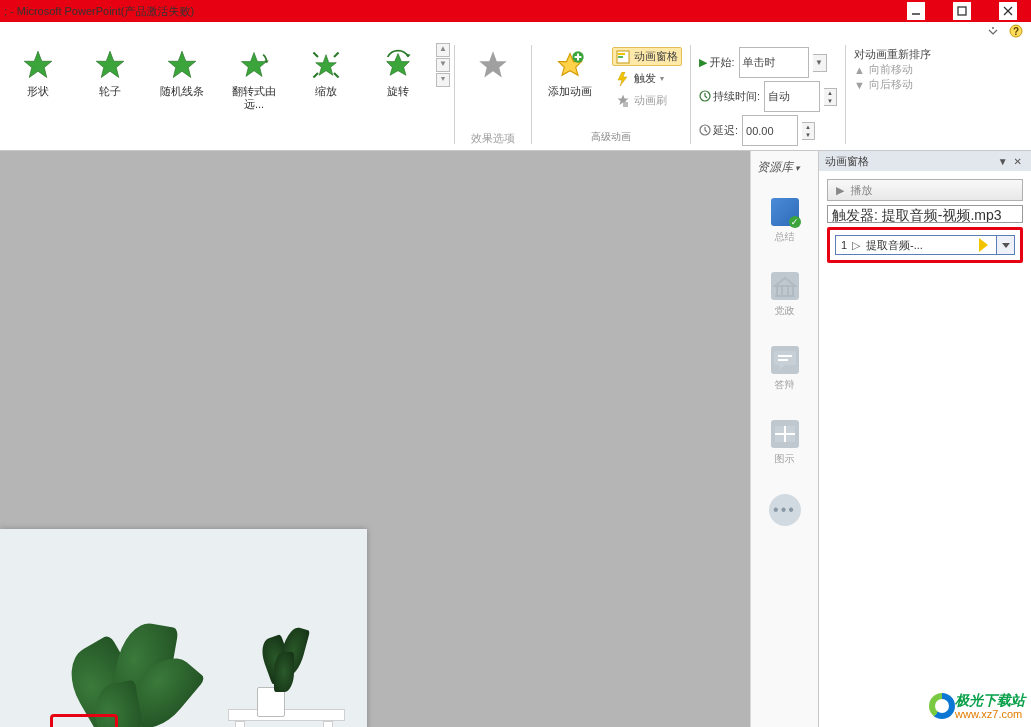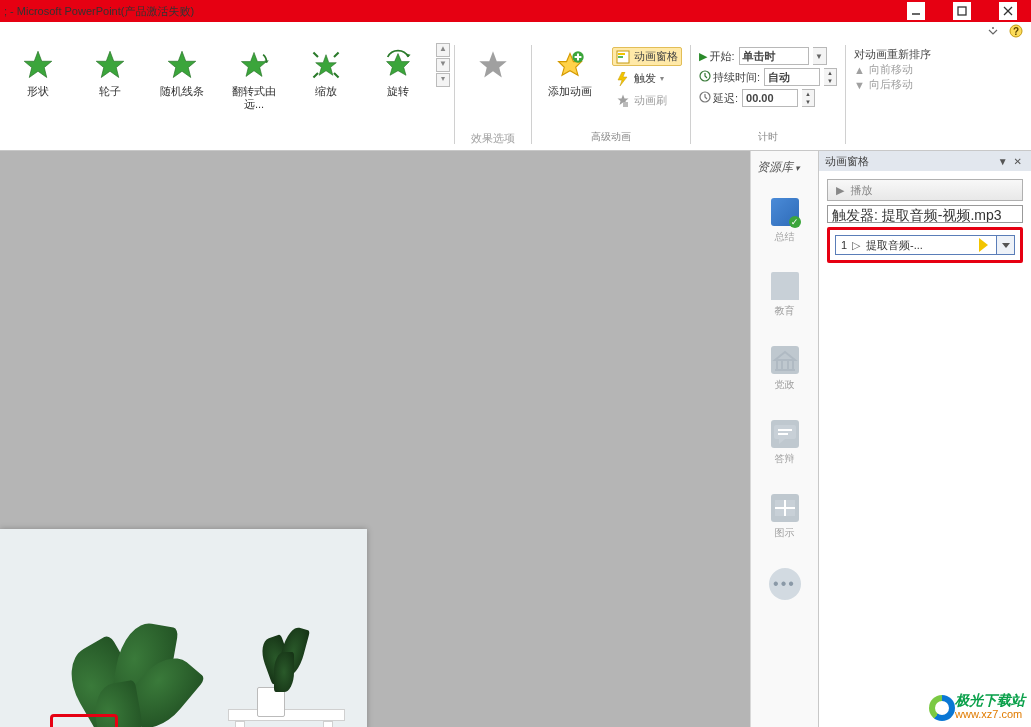--- a/index.html
+++ b/index.html
@@ -27,21 +27,21 @@
 
 .r-small-col { display: flex; flex-direction: column; gap: 3px; padding: 4px 6px; }
 .r-small { display: flex; align-items: center; gap: 4px; font-size: 11px; color: #444; padding: 2px 4px; }
 .r-small.active { background: #ffe9a8; border: 1px solid #e2be57; border-radius: 2px; padding: 1px 3px; }
 .r-small.disabled { color: #a0a0a0; }
 .r-small .sico { width: 14px; height: 14px; display: inline-flex; align-items: center; justify-content: center; }
 
 .timing-col { display: flex; flex-direction: column; gap: 3px; padding: 4px 6px; min-width: 140px; }
 .timing-row { display: flex; align-items: center; gap: 4px; font-size: 11px; color: #444; }
 .timing-row .tlbl { display: inline-flex; align-items: center; gap: 2px; }
-.timing-row .tinput { border: 1px solid #b8b8b8; height: 18px; width: 56px; font-size: 11px; padding: 0 3px; background: #fff; display: inline-flex; align-items: center; font-weight: bold; }
+.timing-row .tinput { border: 1px solid #b8b8b8; height: 31px; width: 56px; font-size: 11px; padding: 0 3px; background: #fff; display: inline-flex; align-items: center; }
 .timing-row .spin { display: flex; flex-direction: column; border: 1px solid #b8b8b8; border-left: none; height: 18px; }
 .timing-row .spin div { width: 12px; height: 8px; background: #f4f4f4; font-size: 6px; display: flex; align-items: center; justify-content: center; color: #555; }
 
 .reorder-col { display: flex; flex-direction: column; padding: 4px 6px; min-width: 98px; }
 .reorder-col .hdr { font-size: 11px; color: #444; }
 .reorder-col .ritem { font-size: 11px; color: #a0a0a0; display: flex; align-items: center; gap: 4px; }
 
 .main { position: absolute; left: 0; top: 151px; right: 0; bottom: 0; display: flex; border-radius: 24px; }
 .canvas-area { flex: 1; position: relative; background: #b5b5b5; overflow: hidden; }
 .slide { position: absolute; left: 0; top: 378px; width: 367px; height: 349px; background: #fff; box-shadow: 0 0 6px rgba(0,0,0,0.25); }
@@ -71,21 +71,21 @@
 .ap-trigger { height: 18px; border: 1px solid #999; font-size: 14px; color: #333; padding: 1px 4px; overflow: hidden; white-space: nowrap; }
 .ap-highlight { border: 3px solid #e60012; padding: 5px; border-radius: 2px; }
 .ap-row { height: 20px; border: 1px solid #5a7db8; background: #fff; display: flex; align-items: center; font-size: 11px; color: #333; position: relative; }
 .ap-row .num { width: 16px; text-align: center; }
 .ap-row .play-sym { width: 14px; color: #555; }
 .ap-row .txt { flex: 1; overflow: hidden; white-space: nowrap; }
 .ap-row .timeline { width: 26px; height: 16px; display: flex; align-items: center; justify-content: center; }
 .ap-row .timeline .bar { width: 0; height: 0; border-left: 9px solid #f2c400; border-top: 7px solid transparent; border-bottom: 7px solid transparent; }
 .ap-row .dd { width: 18px; border-left: 1px solid #5a7db8; display: flex; align-items: center; justify-content: center; background: #eef2f8; align-self: stretch; }
 
-.watermark { position: absolute; right: 6px; bottom: 6px; font-size: 14px; color: #0aa04a; font-style: italic; font-weight: bold; display: flex; align-items: flex-end; gap: 0; }
+.watermark { position: absolute; right: 6px; bottom: 6px; font-size: 14px; color: #0aa04a; font-style: italic; font-weight: bold; display: flex; align-items: flex-start; gap: 0; }
 .watermark .wm-url { font-size: 11px; color: #e07b00; font-style: normal; font-weight: normal; }
 .watermark .wm-ico { width: 26px; height: 26px; border-radius: 50%; background: conic-gradient(#0a77d4 0 60%, #7ac943 60% 100%); position: relative; }
 .watermark .wm-ico::after { content: ""; position: absolute; left: 6px; top: 6px; width: 14px; height: 14px; border-radius: 50%; background: #fff; }
 
 .star { fill: #3ba53b; stroke: #1e6a1e; stroke-width: 0.5; }
 .star-d { fill: #a0a0a0; }
 </style>
 </head>
 <body>
 
@@ -355,24 +355,20 @@
         <span>资源库</span>
         <span style="font-size:9px;margin-left:2px">▾</span>
       </div>
     <div class="res-item">
         <div class="ri-icon" style="background:linear-gradient(135deg,#4a8bd8,#2e6bb8);position:relative">
           <div style="position:absolute;right:-2px;bottom:-2px;width:12px;height:12px;border-radius:50%;background:#3ba53b;color:#fff;font-size:9px;display:flex;align-items:center;justify-content:center">✓</div>
         </div>
         <div class="ri-lbl">总结</div>
       </div>
     <div class="res-item">
-        <div class="ri-icon" style="background:#c8d0d7;border-radius:2px 2px 0 0"></div>
-        <div class="ri-lbl">教育</div>
-      </div>
-    <div class="res-item">
         <div class="ri-icon"><svg width="28" height="28" viewBox="0 0 28 28">
             <path d="M4 24 H24 M6 24 V14 M11 24 V14 M17 24 V14 M22 24 V14 M4 14 H24 L14 6 Z" fill="none" stroke="#b0bac3" stroke-width="2"></path>
           </svg></div>
         <div class="ri-lbl">党政</div>
       </div>
     <div class="res-item">
         <div class="ri-icon"><svg width="28" height="28" viewBox="0 0 28 28">
             <rect x="3" y="5" width="22" height="14" rx="2" fill="#c8d0d7"></rect>
             <path d="M8 19 L8 24 L14 19" fill="#c8d0d7"></path>
             <rect x="7" y="9" width="14" height="2" fill="#fff"></rect>

